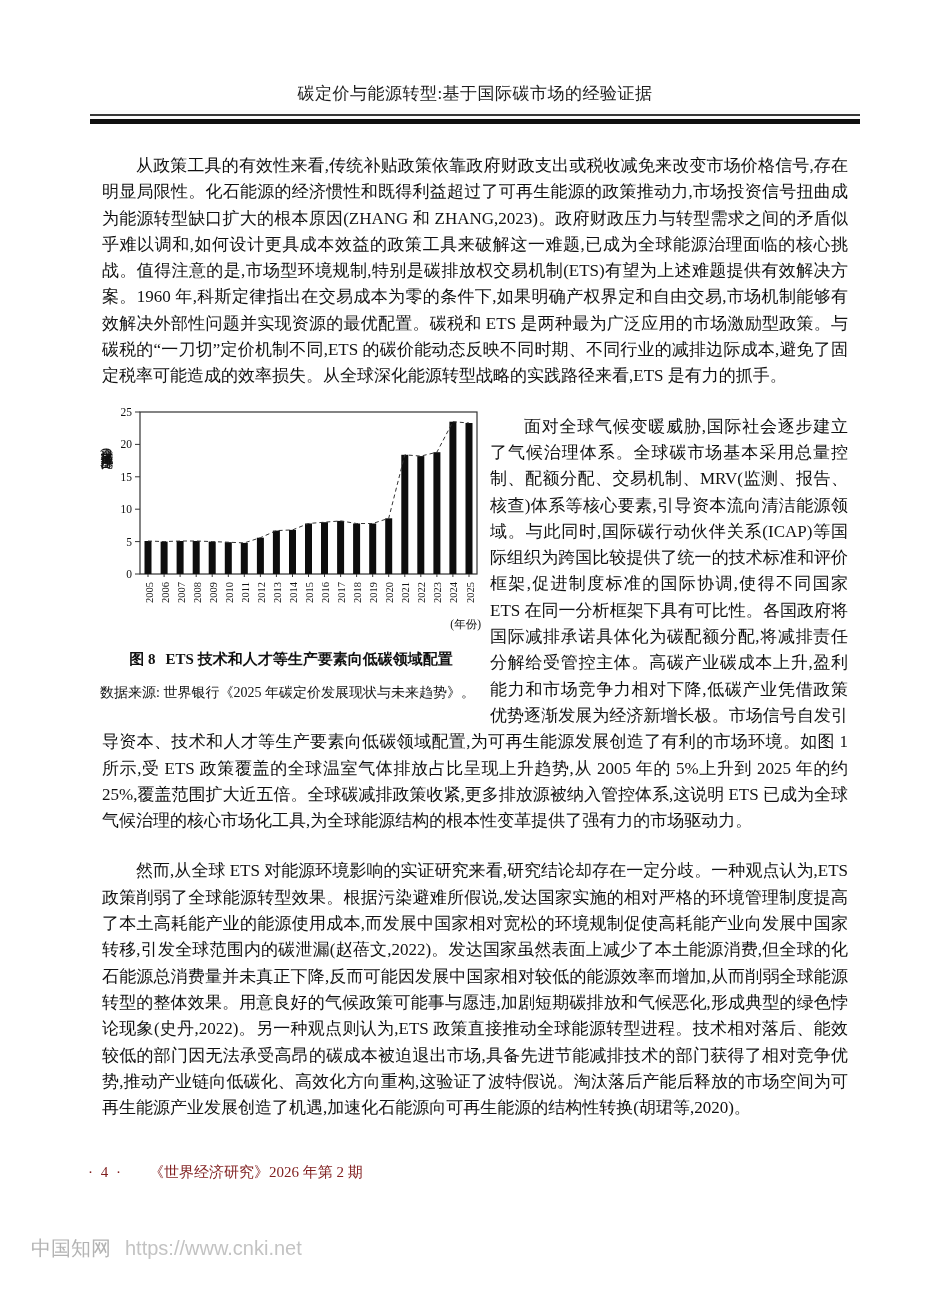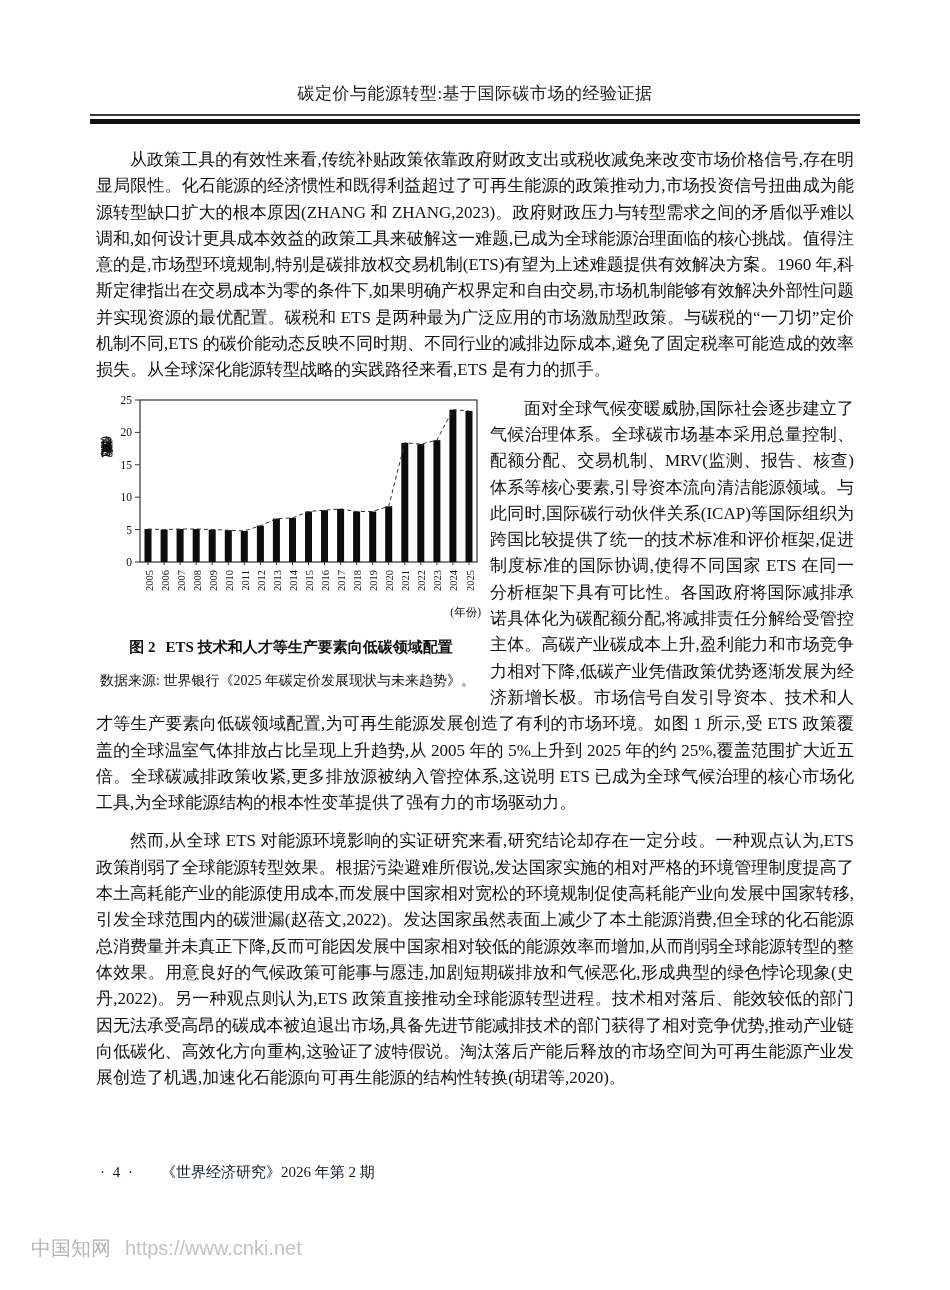--- a/index.html
+++ b/index.html
@@ -6,34 +6,34 @@
   .page{position:relative;width:922px;height:1290px;background:#ffffff;overflow:hidden;
         font-family:"Liberation Serif","DejaVu Serif",serif;color:#1a1a1a;}
 
   .header-title{position:absolute;top:82px;left:90px;width:770px;text-align:center;
                 font-size:17px;letter-spacing:0.5px;color:#1c1c1c;}
   .rule-thin{position:absolute;top:114px;left:90px;width:770px;height:1.5px;background:#3a3a3a;}
   .rule-thick{position:absolute;top:119px;left:90px;width:770px;height:4.5px;background:#0f0f0f;}
 
   .content{position:absolute;top:141px;left:90px;width:770px;
            font-size:17px;line-height:26.3px;text-align:justify;color:#111;}
-  .para{text-indent:2em;margin:6px;}
+  .para{text-indent:2em;margin:12px;}
   .para2-wrap{overflow:hidden;}
 
   .figure{float:left;width:382px;margin:4px 8px 2px 10px;}
   .chart-wrap{position:relative;width:382px;}
   .y-axis-label{position:absolute;left:0px;top:32px;writing-mode:vertical-rl;
                 font-size:12.5px;line-height:14px;letter-spacing:1px;color:#111;text-indent:0;}
   svg text{font-family:"Liberation Serif","DejaVu Serif",serif;fill:#111;}
   .fig-caption{text-align:center;font-weight:bold;font-size:15px;margin-top:6px;text-indent:0;
                line-height:22px;}
   .fig-caption .cap-label{margin-right:10px;}
   .fig-source{font-size:14px;margin-top:13px;text-indent:0;line-height:20px;}
 
-  .footer{position:absolute;top:1163px;left:100px;font-size:15px;color:#0f172a;}
+  .footer{position:absolute;top:1163px;left:88px;font-size:15px;color:#7f1d1d;}
   .footer .pgmark{letter-spacing:2px;}
   .footer .spacer{display:inline-block;width:26px;}
 
   .watermark{position:absolute;top:1235px;left:31px;
              font-family:"Liberation Sans","DejaVu Sans",sans-serif;font-size:20px;color:#b3b3b3;}
   .watermark .wm-url{margin-left:14px;color:#c3c3c3;}
 </style>
 </head>
 <body>
 
@@ -125,21 +125,21 @@
               <line x1="352.9" y1="168" x2="352.9" y2="171" stroke="#333" stroke-width="1"></line>
               <text transform="translate(357.4,176) rotate(-90)" text-anchor="end" font-size="10.5">2024</text>
               <rect x="365.5" y="17.0" width="7" height="151.0" fill="#0d0d0d"></rect>
               <line x1="369.0" y1="168" x2="369.0" y2="171" stroke="#333" stroke-width="1"></line>
               <text transform="translate(373.5,176) rotate(-90)" text-anchor="end" font-size="10.5">2025</text>
               <polyline points="48.0,135.0 64.1,135.6 80.1,135.0 96.2,135.0 112.2,135.6 128.3,136.2 144.3,136.9 160.4,131.7 176.4,124.6 192.5,123.9 208.5,117.5 224.5,116.2 240.6,114.9 256.6,117.5 272.7,117.5 288.7,112.3 304.8,48.8 320.8,50.1 336.9,46.2 352.9,15.7 369.0,17.0" fill="none" stroke="#333333" stroke-width="1" stroke-dasharray="4,3"></polyline>
               <text x="381" y="222" text-anchor="end" font-size="11.5">(年份)</text>
             </svg>
         </div>
         <div class="fig-caption">
-          <span class="cap-label">图 2</span><span>ETS 技术和人才等生产要素向低碳领域配置</span>
+          <span class="cap-label">图 8</span><span>ETS 技术和人才等生产要素向低碳领域配置</span>
         </div>
         <div class="fig-source">数据来源: 世界银行《2025 年碳定价发展现状与未来趋势》。</div>
       </div>
       <div class="para">面对全球气候变暖威胁,国际社会逐步建立了气候治理体系。全球碳市场基本采用总量控制、配额分配、交易机制、MRV(监测、报告、核查)体系等核心要素,引导资本流向清洁能源领域。与此同时,国际碳行动伙伴关系(ICAP)等国际组织为跨国比较提供了统一的技术标准和评价框架,促进制度标准的国际协调,使得不同国家 ETS 在同一分析框架下具有可比性。各国政府将国际减排承诺具体化为碳配额分配,将减排责任分解给受管控主体。高碳产业碳成本上升,盈利能力和市场竞争力相对下降,低碳产业凭借政策优势逐渐发展为经济新增长极。市场信号自发引导资本、技术和人才等生产要素向低碳领域配置,为可再生能源发展创造了有利的市场环境。如图 1 所示,受 ETS 政策覆盖的全球温室气体排放占比呈现上升趋势,从 2005 年的 5%上升到 2025 年的约 25%,覆盖范围扩大近五倍。全球碳减排政策收紧,更多排放源被纳入管控体系,这说明 ETS 已成为全球气候治理的核心市场化工具,为全球能源结构的根本性变革提供了强有力的市场驱动力。</div>
     </div>
 
     <div class="para">然而,从全球 ETS 对能源环境影响的实证研究来看,研究结论却存在一定分歧。一种观点认为,ETS 政策削弱了全球能源转型效果。根据污染避难所假说,发达国家实施的相对严格的环境管理制度提高了本土高耗能产业的能源使用成本,而发展中国家相对宽松的环境规制促使高耗能产业向发展中国家转移,引发全球范围内的碳泄漏(赵蓓文,2022)。发达国家虽然表面上减少了本土能源消费,但全球的化石能源总消费量并未真正下降,反而可能因发展中国家相对较低的能源效率而增加,从而削弱全球能源转型的整体效果。用意良好的气候政策可能事与愿违,加剧短期碳排放和气候恶化,形成典型的绿色悖论现象(史丹,2022)。另一种观点则认为,ETS 政策直接推动全球能源转型进程。技术相对落后、能效较低的部门因无法承受高昂的碳成本被迫退出市场,具备先进节能减排技术的部门获得了相对竞争优势,推动产业链向低碳化、高效化方向重构,这验证了波特假说。淘汰落后产能后释放的市场空间为可再生能源产业发展创造了机遇,加速化石能源向可再生能源的结构性转换(胡珺等,2020)。</div>
   </div>
 
   <div class="footer">

